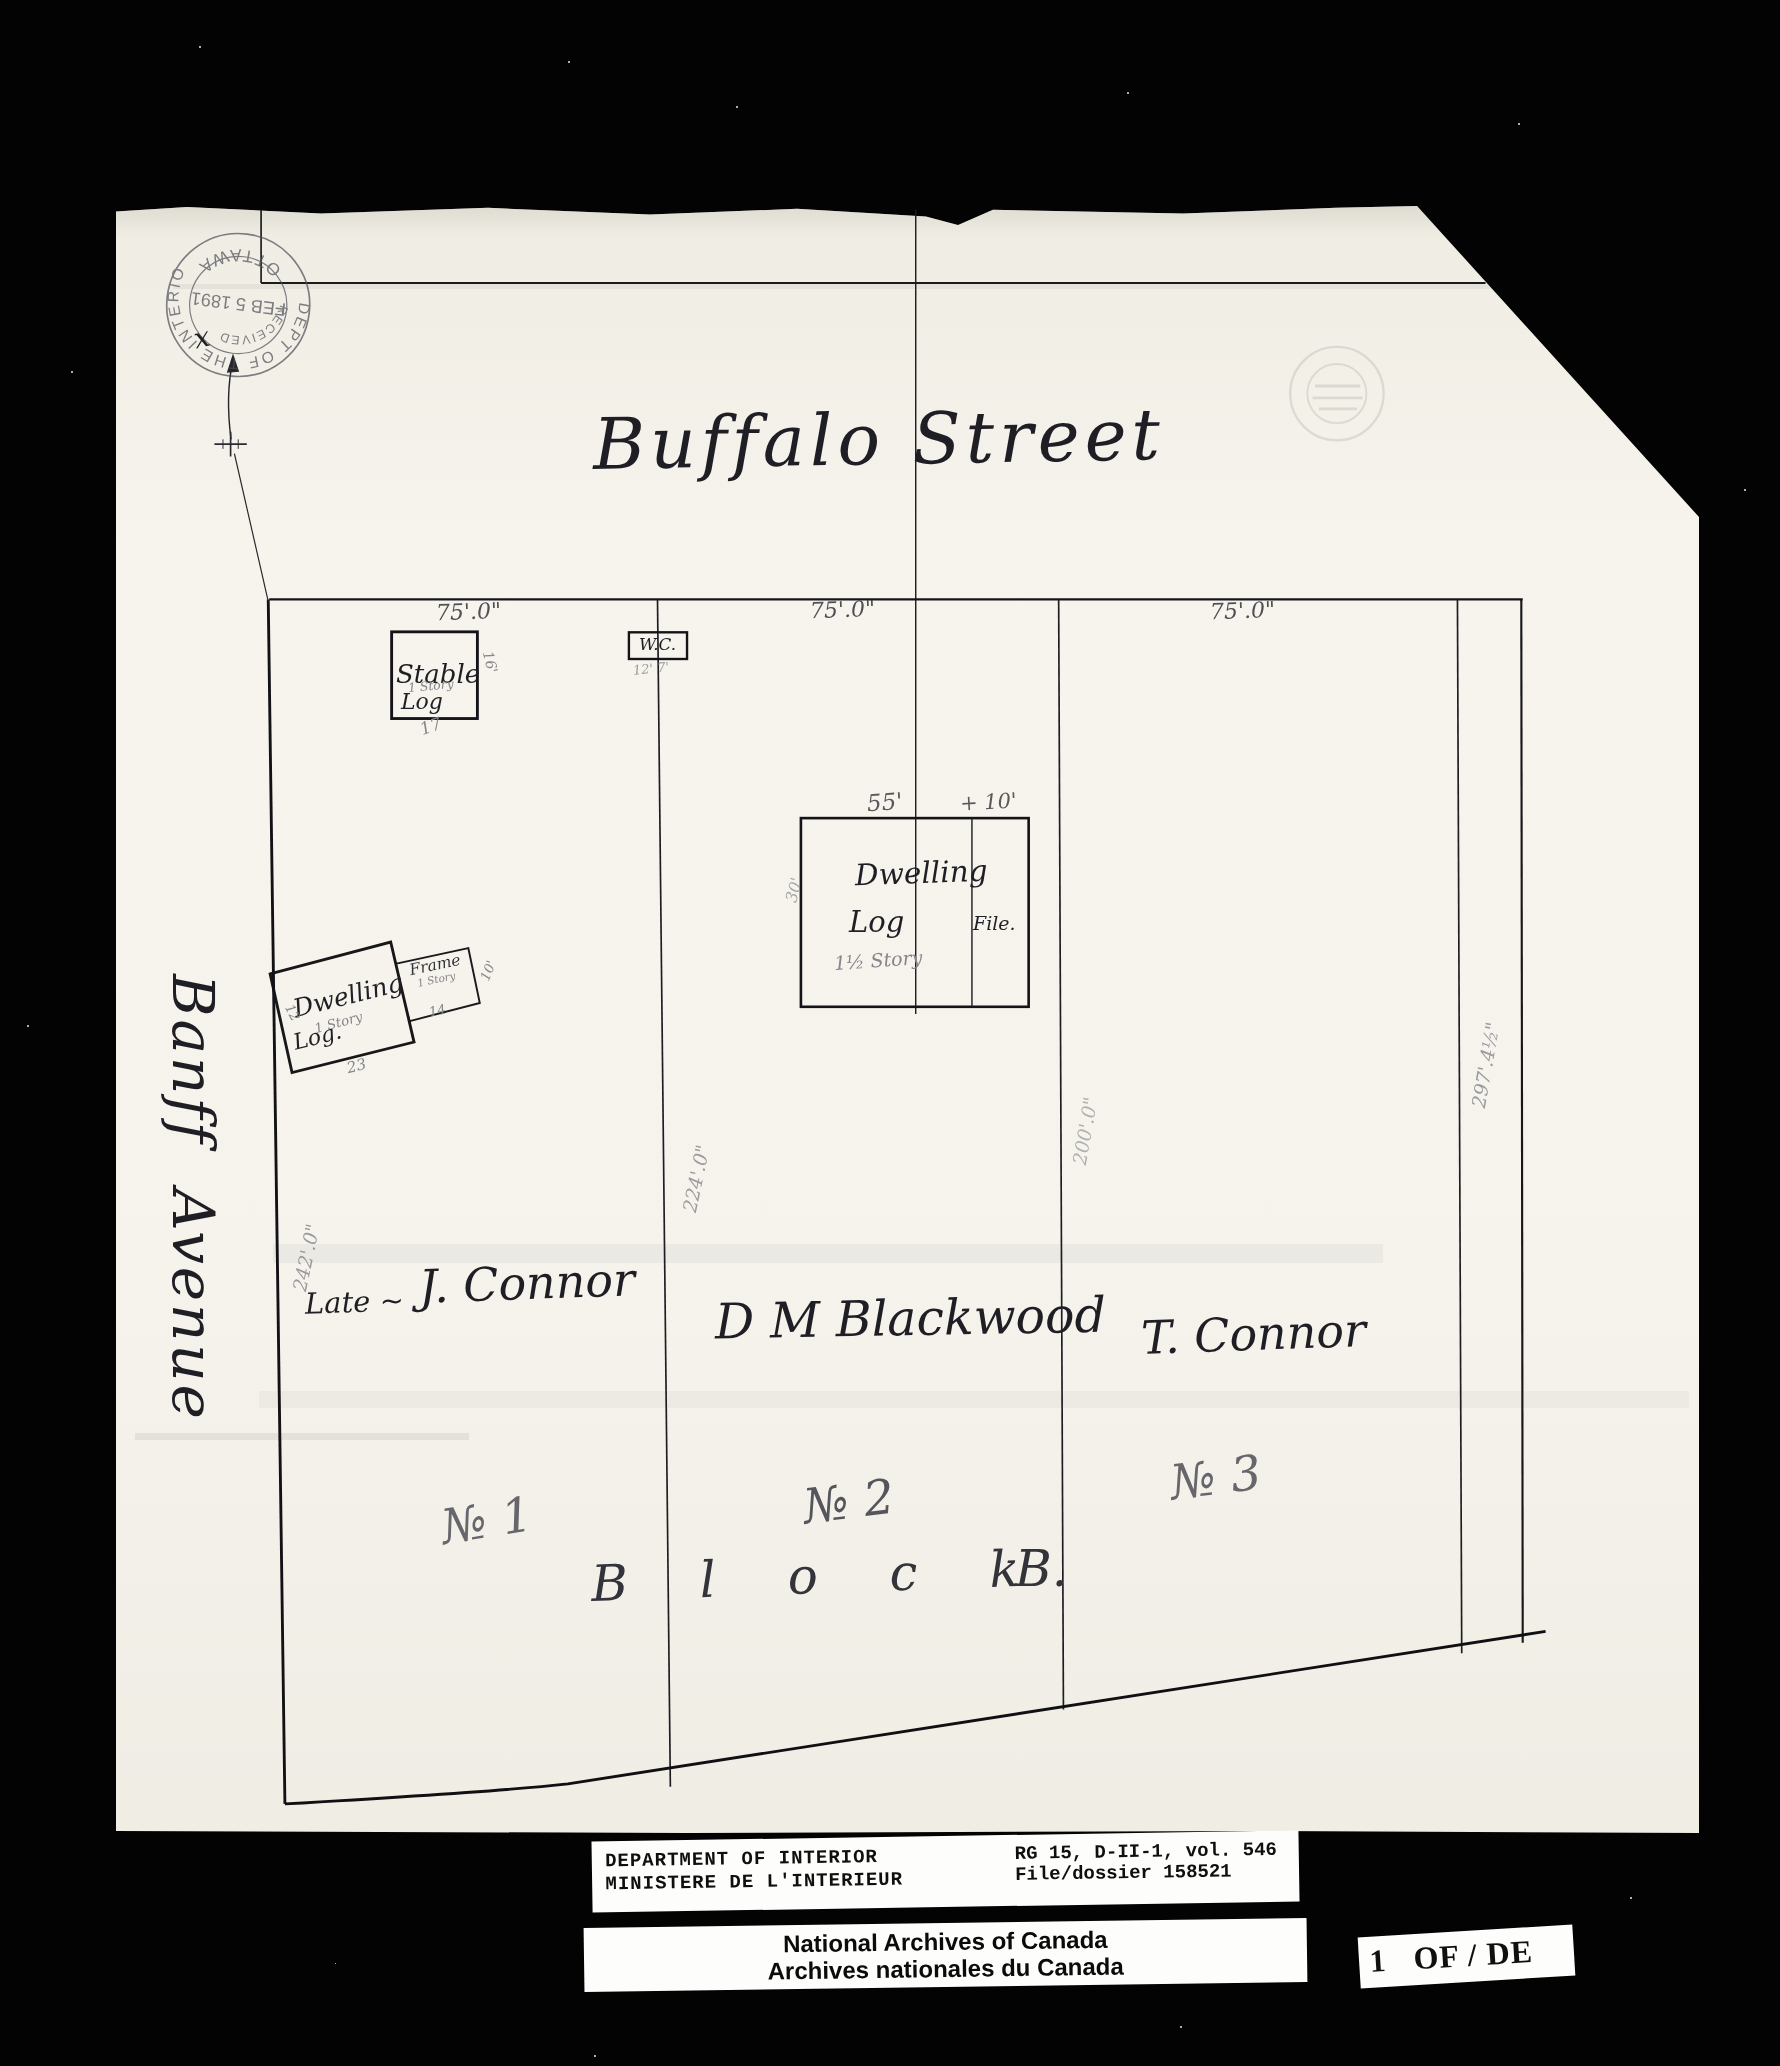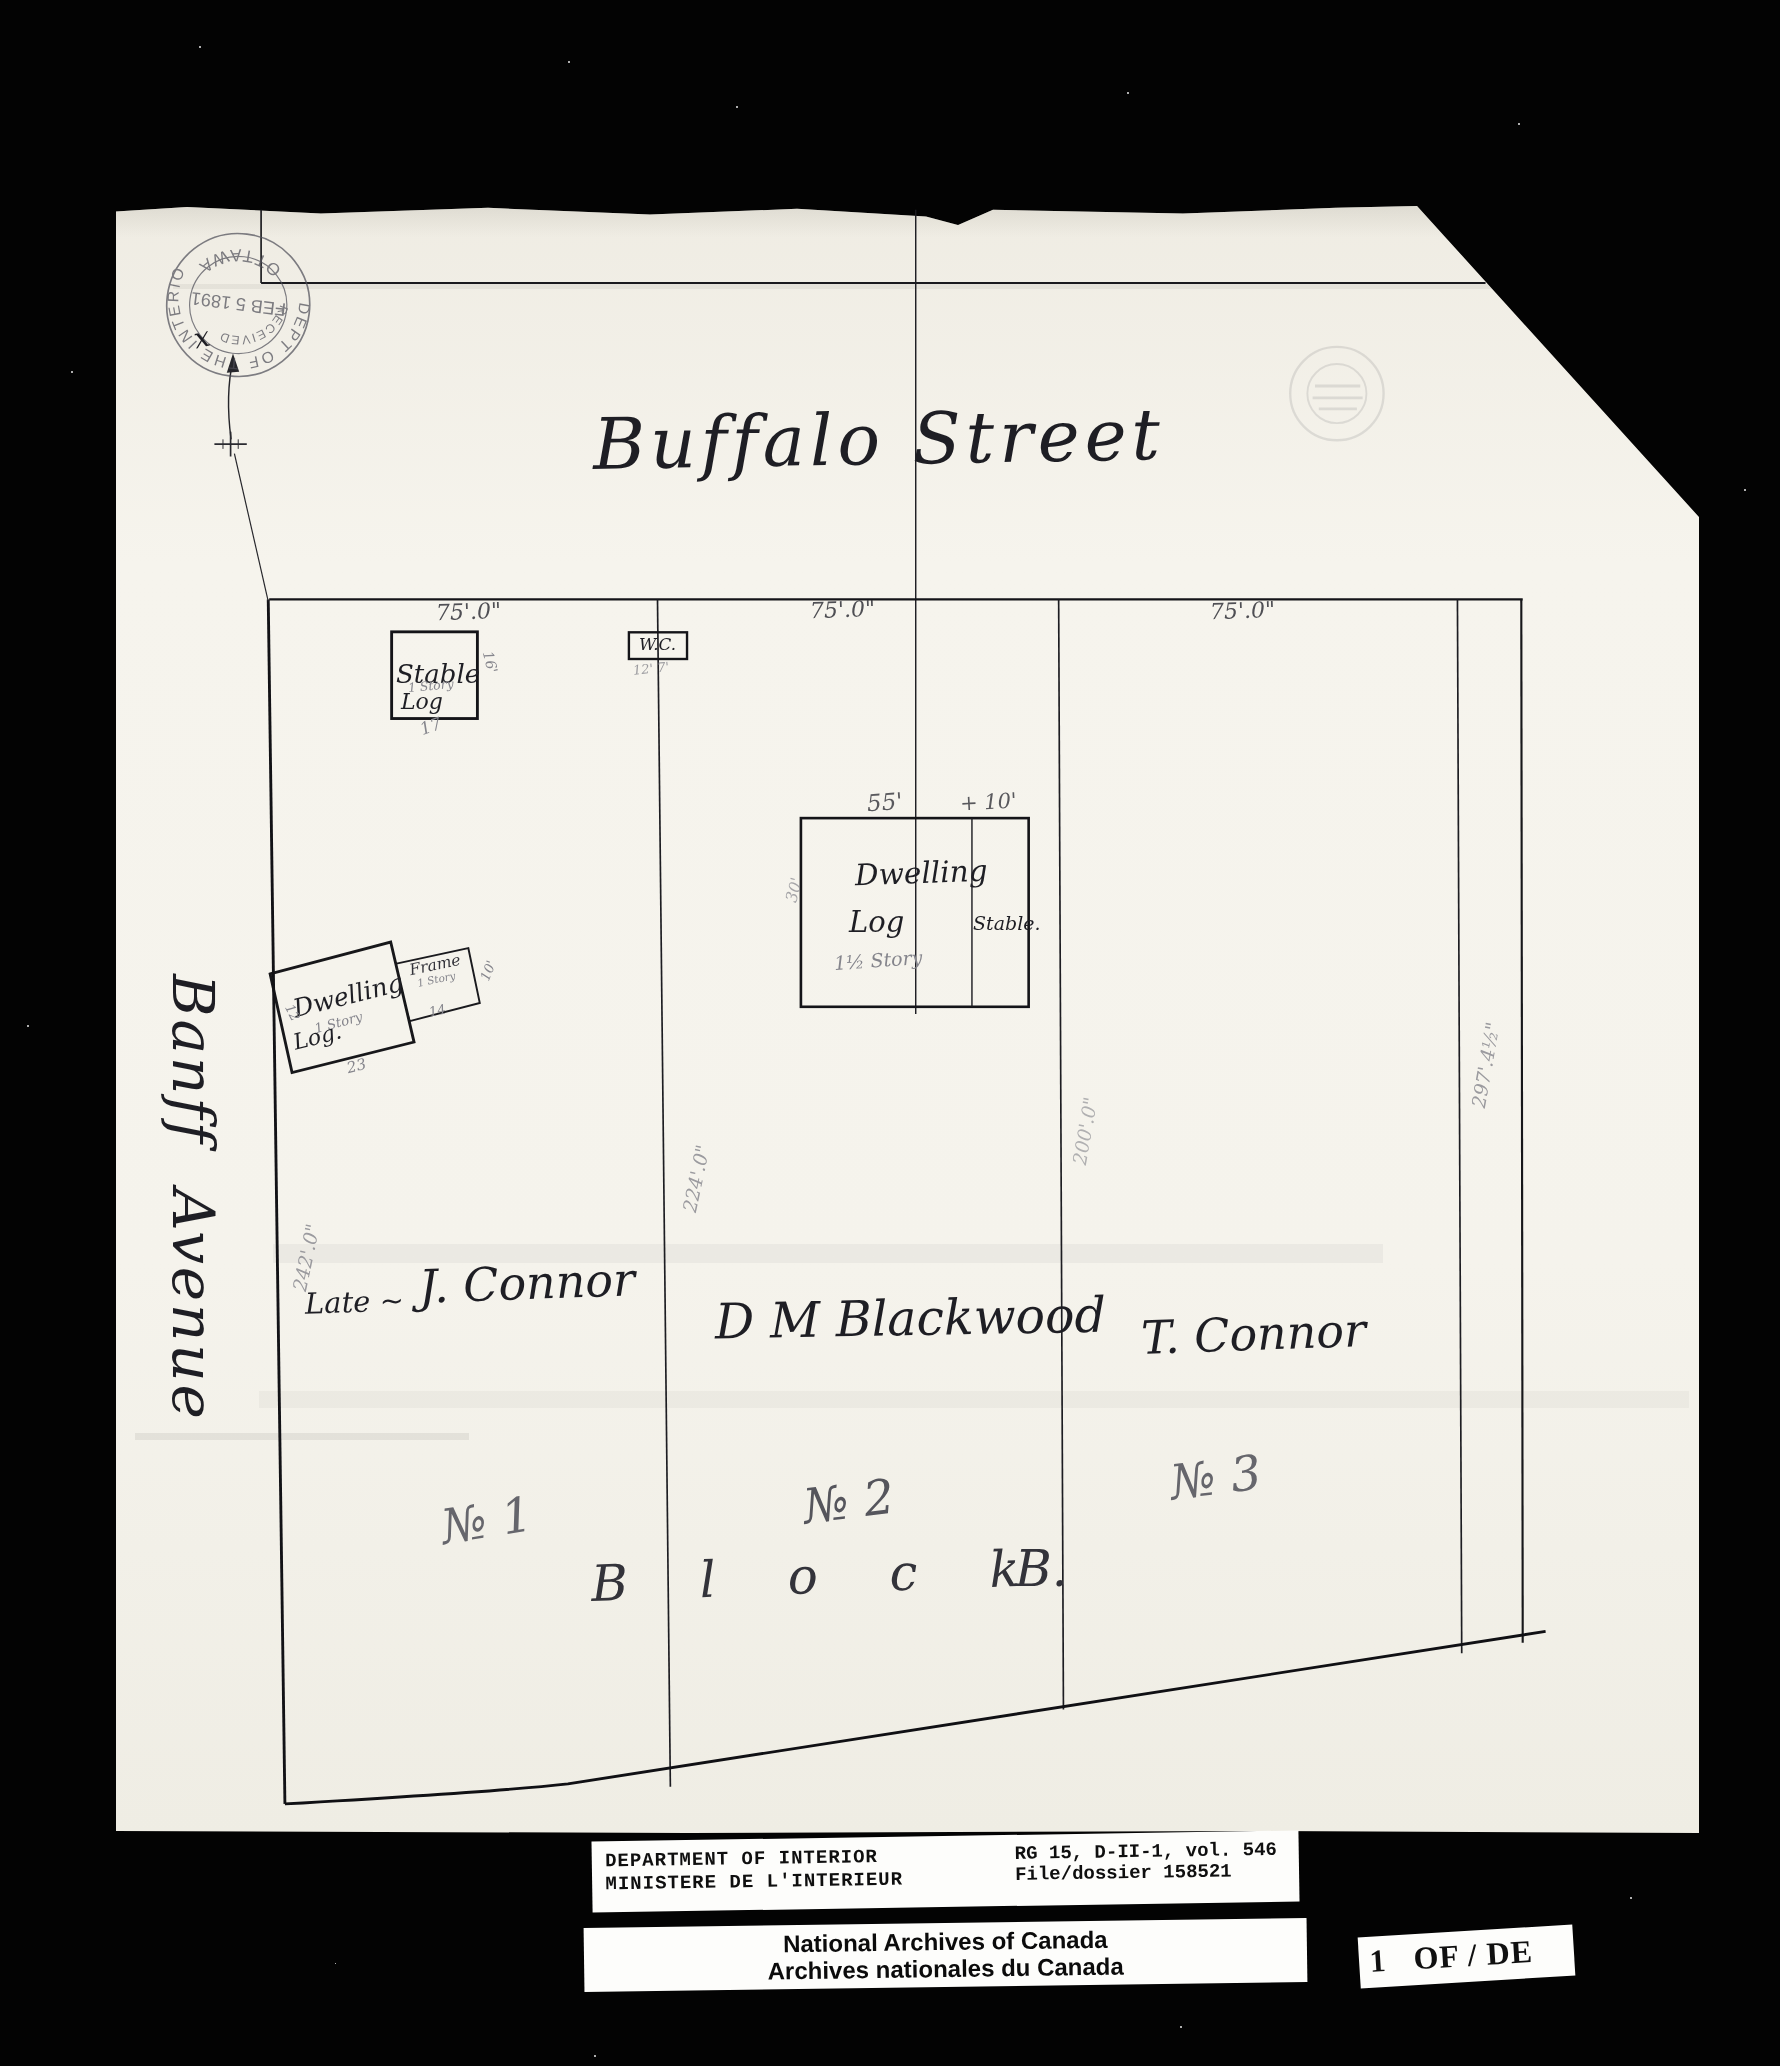--- a/index.html
+++ b/index.html
@@ -131,21 +131,21 @@
 
   <div class="t hand ink" style="left:639px;top:636px;font-size:16.7px;">W.C.</div>
   <div class="t hand pen2" style="left:633px;top:662px;font-size:13px;transform:rotate(-6deg);">12' 7'</div>
 
   <div class="t hand ink2" style="left:867px;top:791px;font-size:23px;transform:rotate(-4deg);opacity:.8;">55'</div>
   <div class="t hand ink2" style="left:960px;top:792px;font-size:21px;transform:rotate(-3deg);opacity:.8;">+ 10'</div>
   <div class="t hand pen" style="left:782px;top:882px;font-size:16px;transform:rotate(-75deg);opacity:.7;">30'</div>
   <div class="t hand ink" style="left:855px;top:859px;font-size:29.5px;transform:rotate(-2deg);">Dwelling</div>
   <div class="t hand ink" style="left:849px;top:908px;font-size:29px;">Log</div>
   <div class="t hand pen" style="left:834px;top:951px;font-size:19px;transform:rotate(-4deg);">1½ Story</div>
-  <div class="t hand ink" style="left:973px;top:914px;font-size:19px;">Stable.</div>
+  <div class="t hand ink" style="left:973px;top:914px;font-size:19px;">File.</div>
 
   <div class="t hand ink" style="left:292px;top:983px;font-size:25px;transform:rotate(-14deg);">Dwelling</div>
   <div class="t hand pen" style="left:314px;top:1016px;font-size:13.3px;transform:rotate(-15deg);">1 Story</div>
   <div class="t hand ink" style="left:293px;top:1026px;font-size:22px;transform:rotate(-14deg);">Log.</div>
   <div class="t hand pen" style="left:347px;top:1059px;font-size:15.2px;transform:rotate(-14deg);">23</div>
   <div class="t hand pen" style="left:284px;top:1006px;font-size:13.3px;transform:rotate(62deg);">12</div>
   <div class="t hand ink2" style="left:409px;top:957px;font-size:15.7px;transform:rotate(-12deg);">Frame</div>
   <div class="t hand pen" style="left:417px;top:974px;font-size:10.5px;transform:rotate(-12deg);">1 Story</div>
   <div class="t hand pen" style="left:478px;top:964px;font-size:13.3px;transform:rotate(-68deg);">10'</div>
   <div class="t hand pen" style="left:429px;top:1004px;font-size:13.3px;transform:rotate(-12deg);">14</div>

